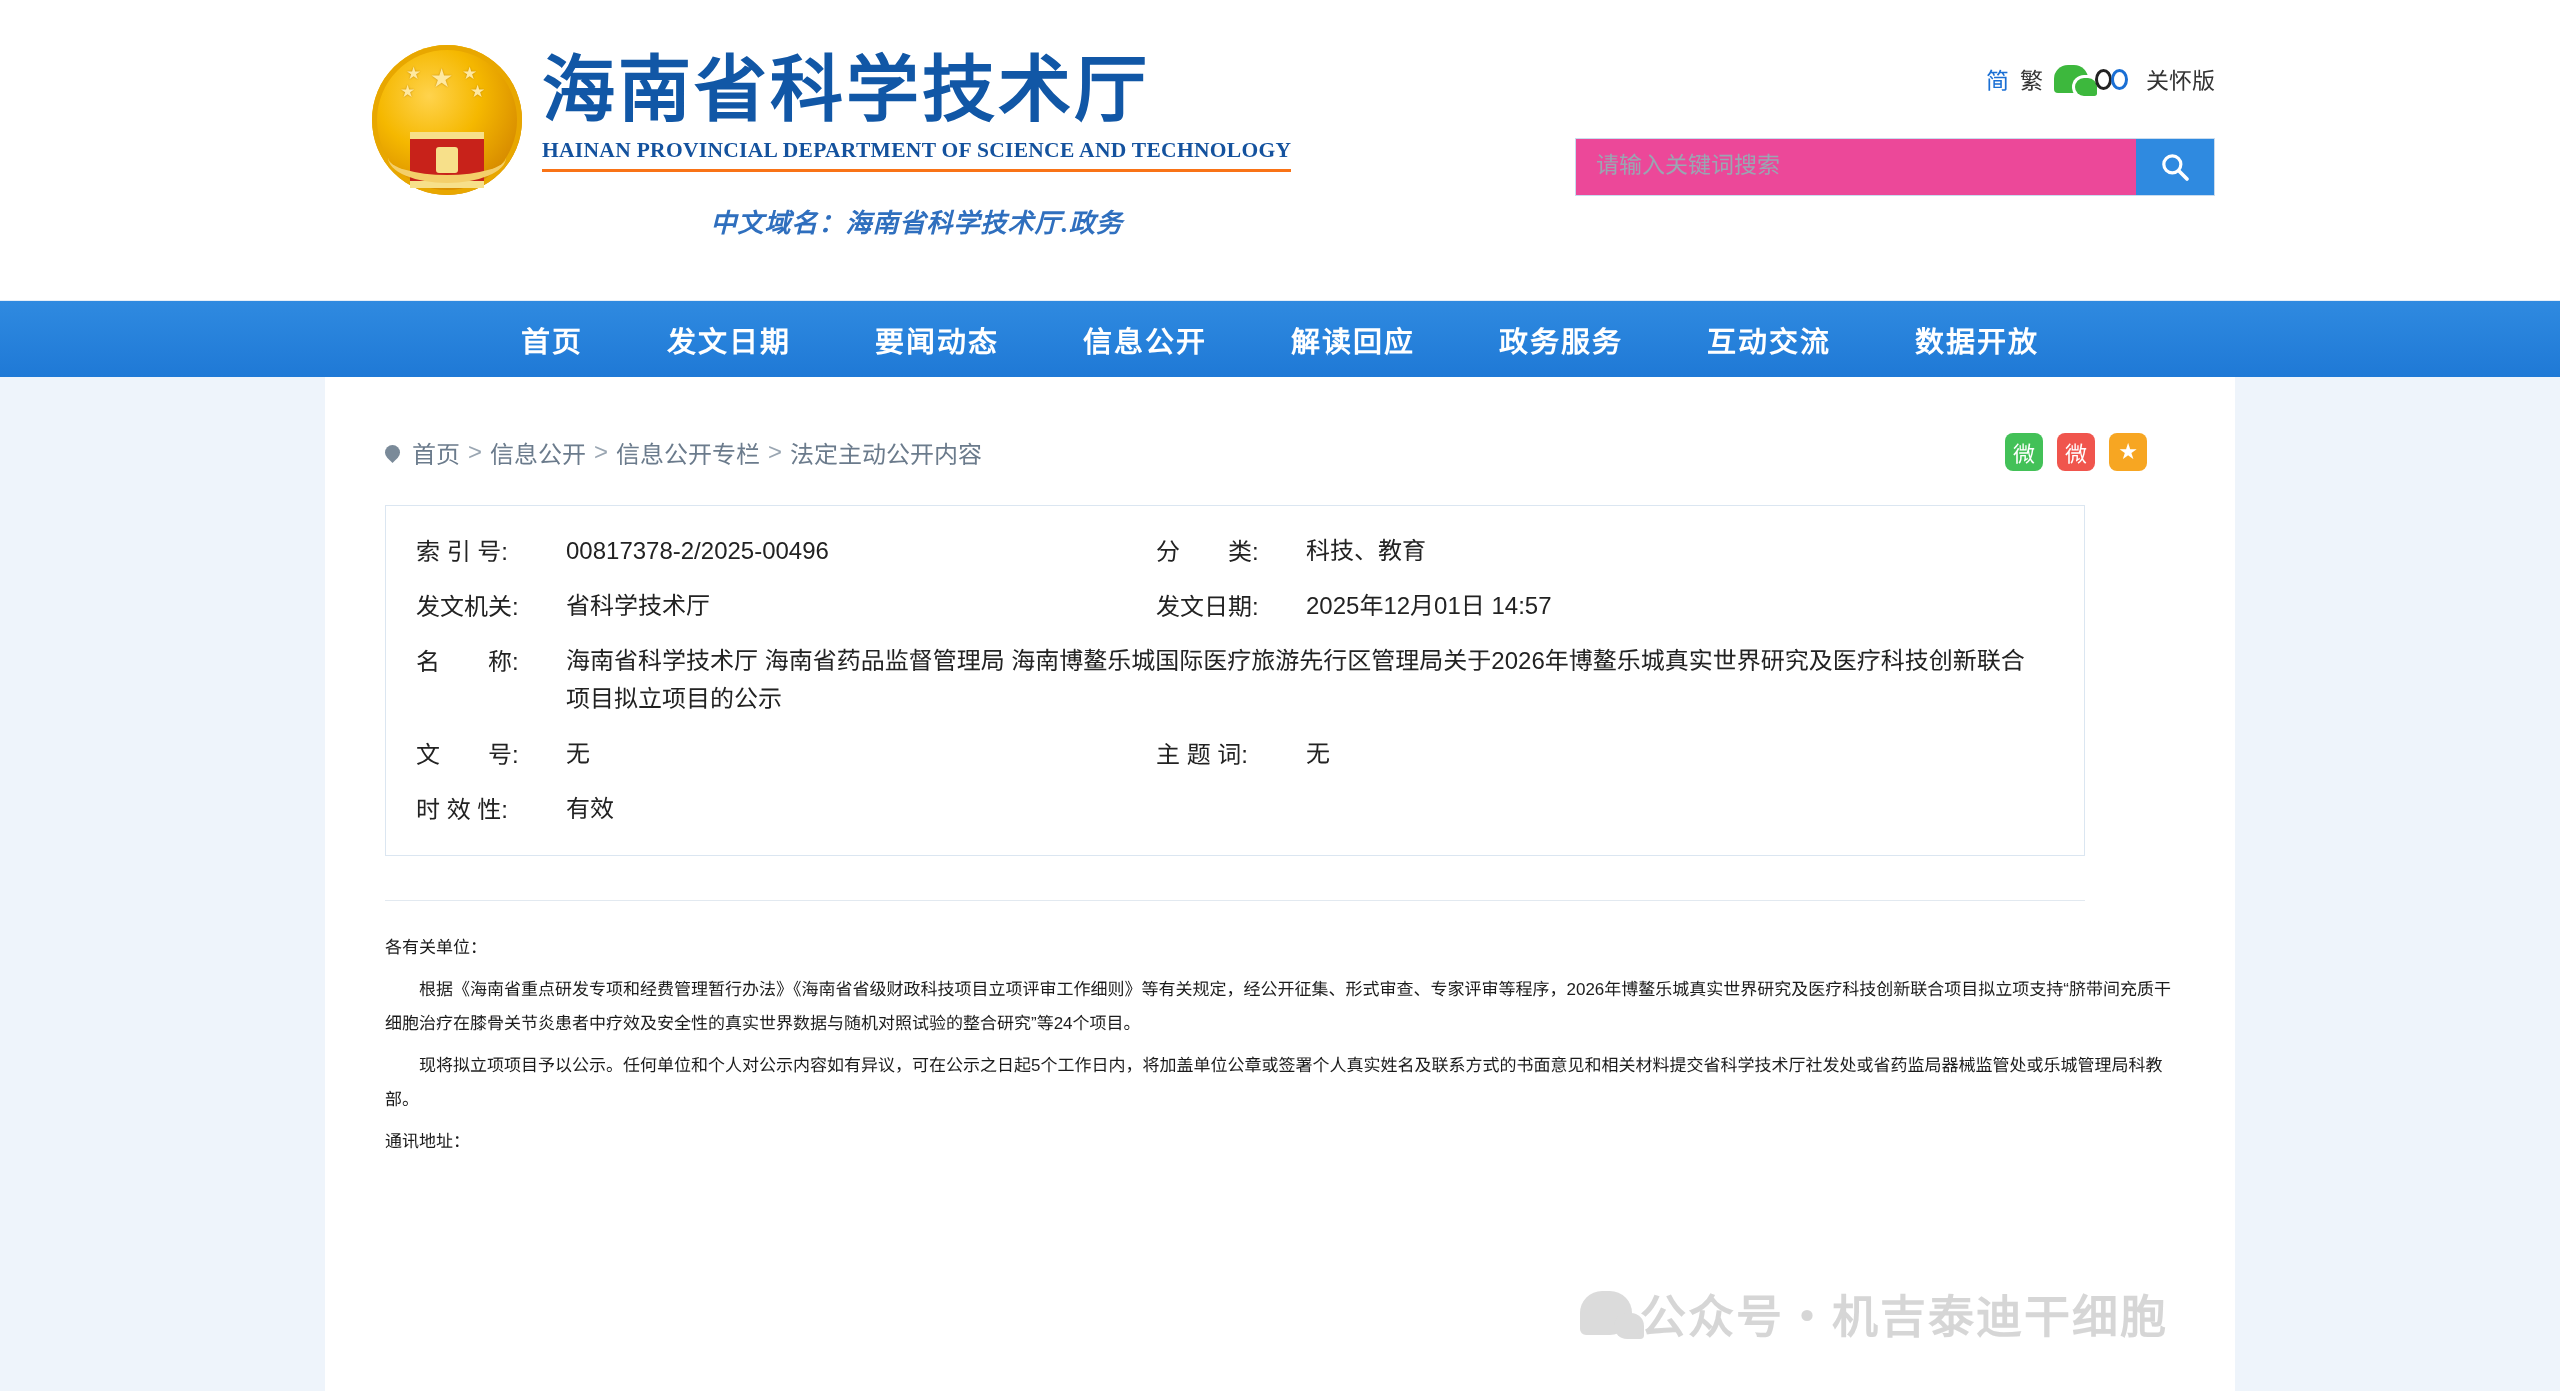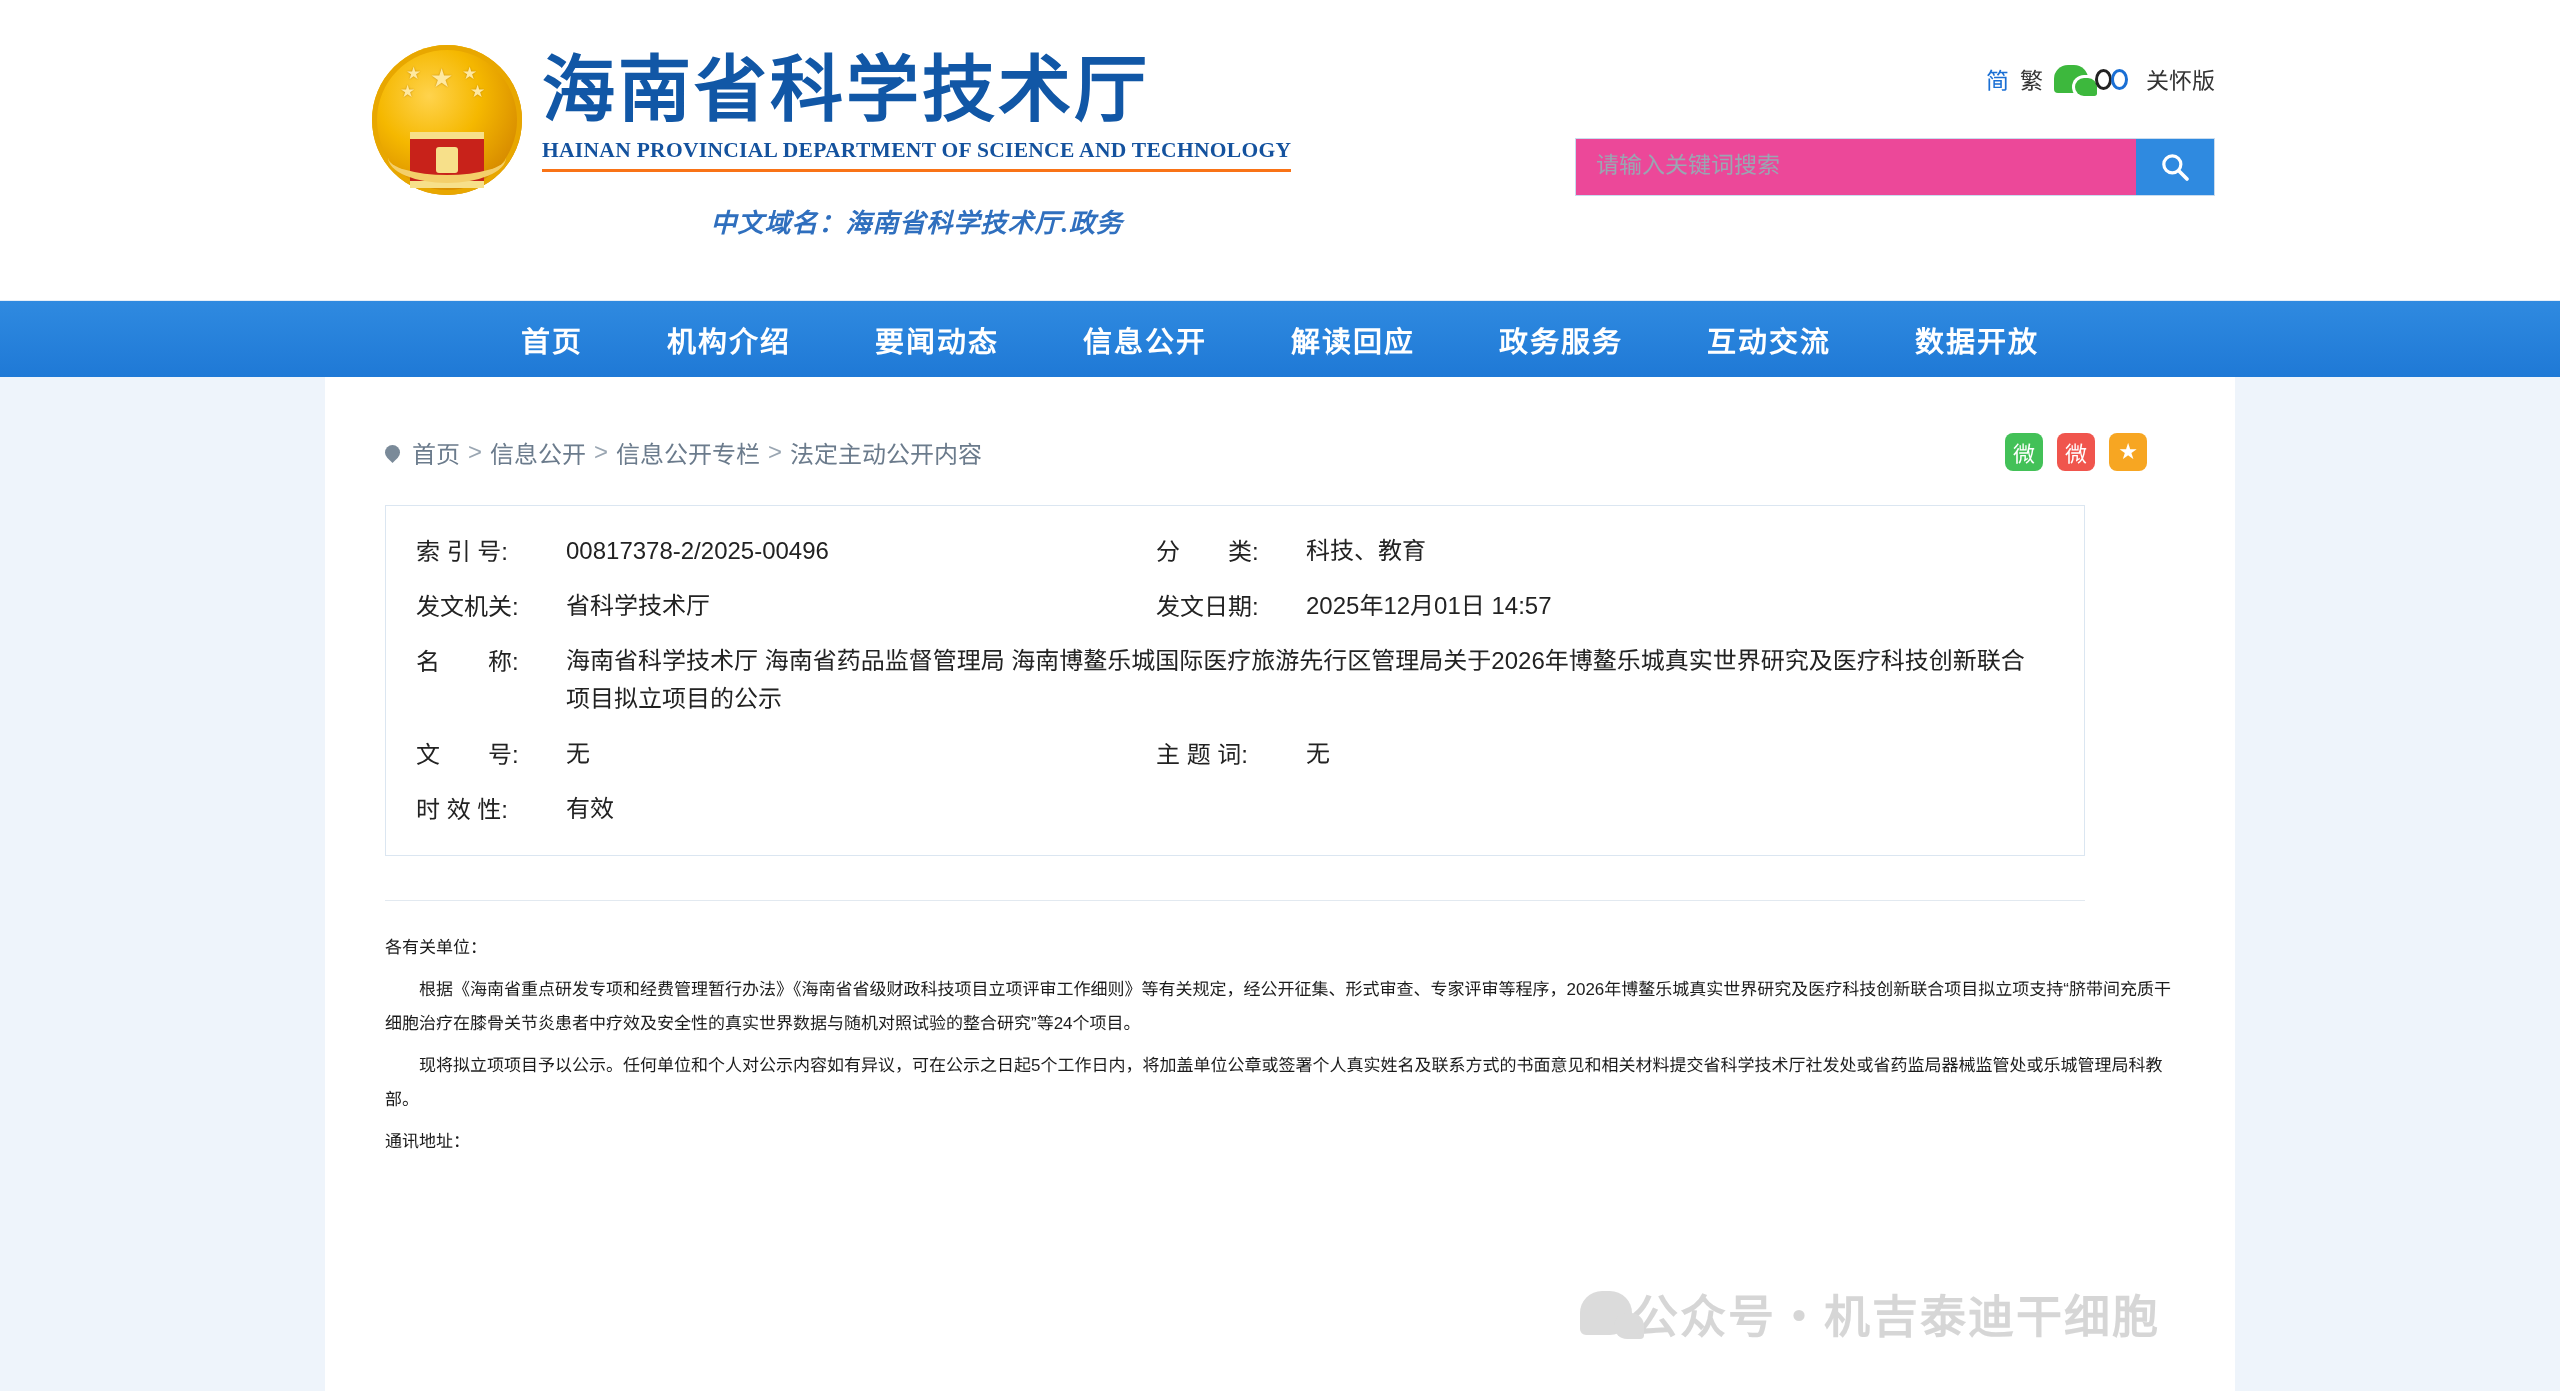--- a/index.html
+++ b/index.html
@@ -312,21 +312,21 @@
   .article p { margin: 0 0 8px 0; }
   .article p.indent { text-indent: 2em; }
 
   
   .watermark {
     position: absolute;
     left: 1580px;
     top: 1280px;
     display: flex;
     align-items: center;
-    gap: 0;
+    gap: 8px;
     color: #d0d0d0;
     font-size: 46px;
     font-weight: bold;
     letter-spacing: 2px;
     opacity: .85;
     pointer-events: none;
     white-space: nowrap;
   }
   .watermark .wm-ico {
     width: 52px; height: 44px;
@@ -384,21 +384,21 @@
       <svg viewBox="0 0 24 24">
         <circle cx="10" cy="10" r="6.4" fill="none" stroke="#ffffff" stroke-width="2.4"></circle>
         <line x1="14.8" y1="14.8" x2="21" y2="21" stroke="#ffffff" stroke-width="2.8" stroke-linecap="round"></line>
       </svg>
     </button>
   </div>
 </div>
 
 <div class="nav">
   <div class="nav-item">首页</div>
-  <div class="nav-item">机构介绍</div>
+  <div class="nav-item">发文日期</div>
   <div class="nav-item">要闻动态</div>
   <div class="nav-item">信息公开</div>
   <div class="nav-item">解读回应</div>
   <div class="nav-item">政务服务</div>
   <div class="nav-item">互动交流</div>
   <div class="nav-item">数据开放</div>
 </div>
 
 <div class="page-bg">
   <div class="content-card">

